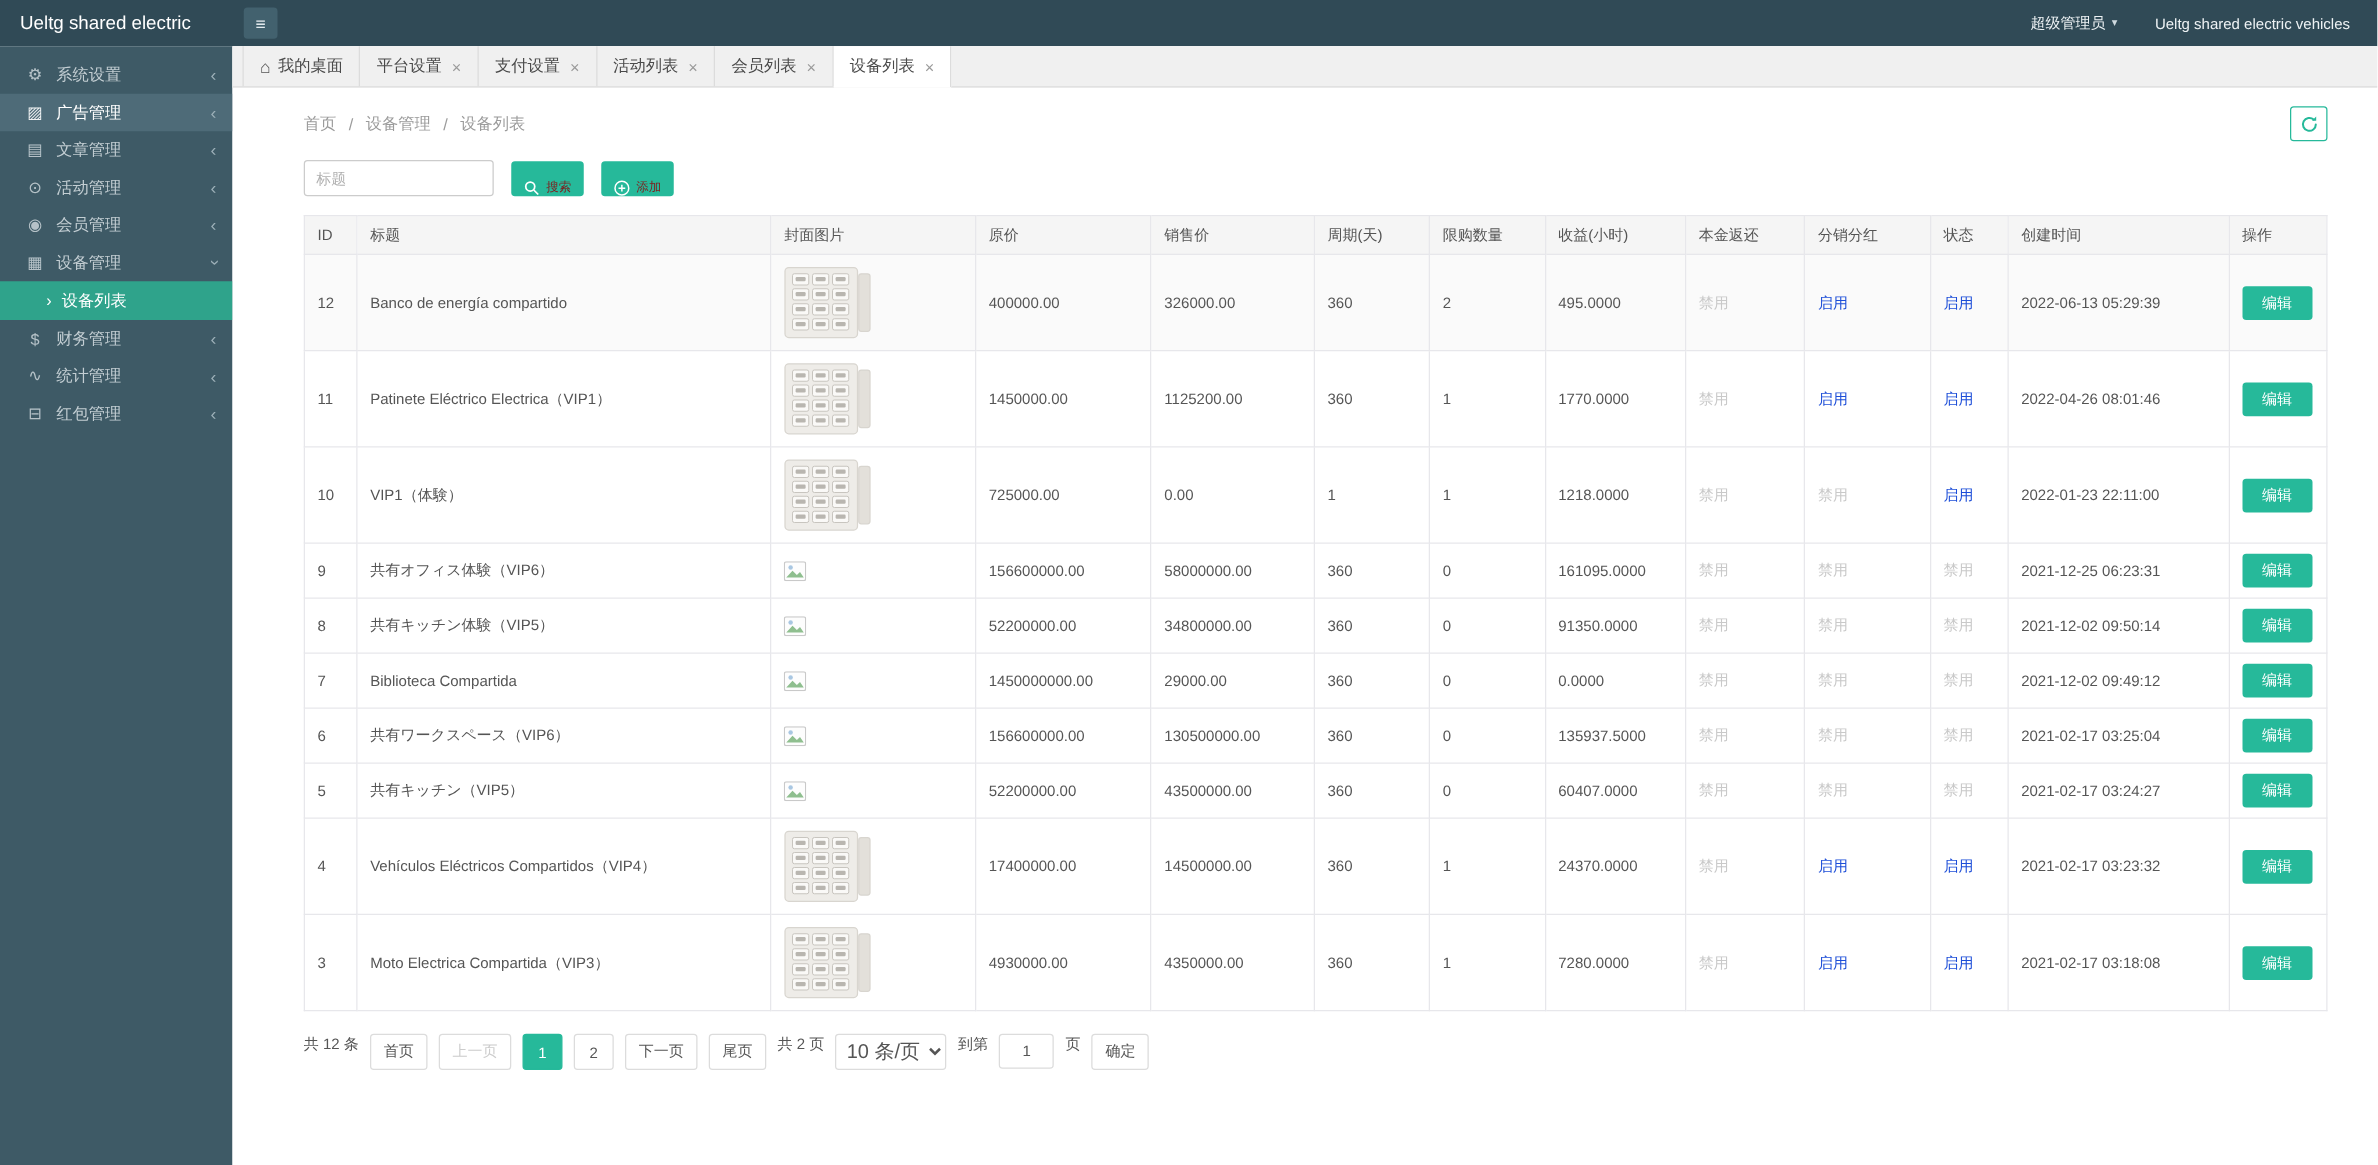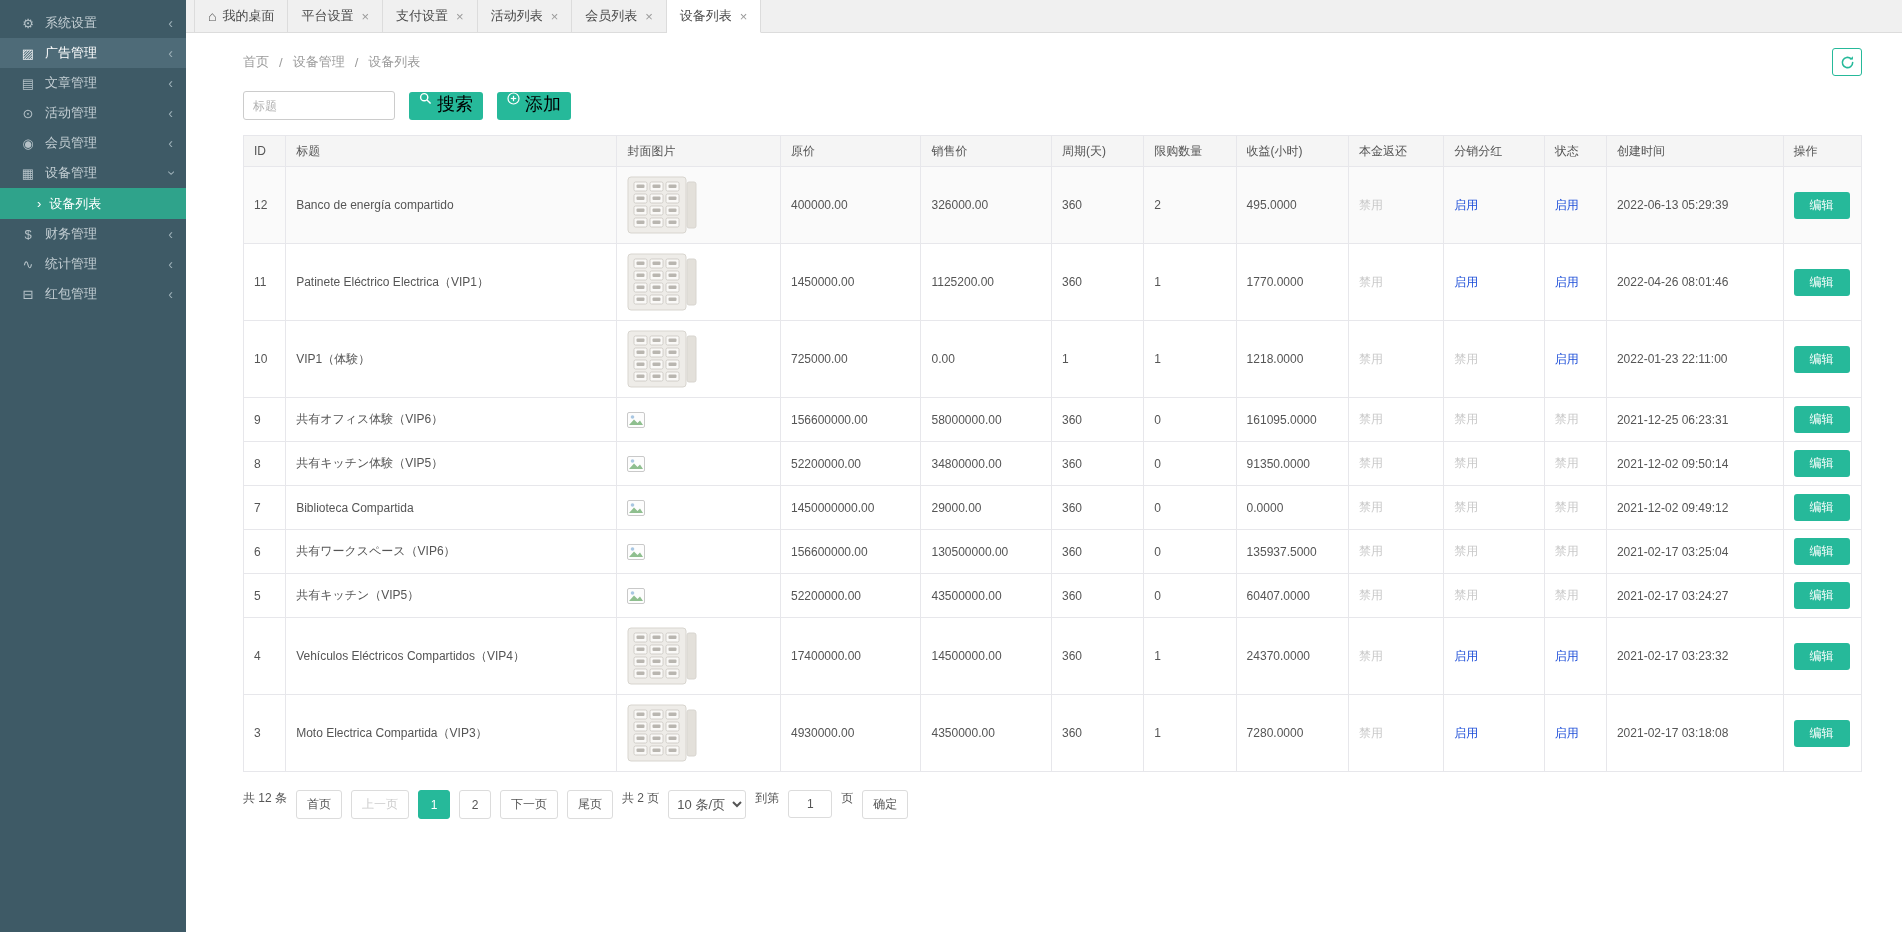--- a/index.html
+++ b/index.html
@@ -41,47 +41,59 @@
   
   .content{flex:1;padding:6px 40px 0 57px;display:flex;flex-direction:column;min-height:0}
   .crumb-row{height:46px;display:flex;align-items:center;justify-content:space-between}
   .breadcrumb{display:flex;align-items:center;gap:10px;font-size:13px;color:#9b9b9b}
   .bc-item{cursor:pointer}
   .refresh-btn{width:30px;height:28px;border:1px solid #26b99a;border-radius:3px;background:#fff;display:flex;align-items:center;justify-content:center;cursor:pointer}
 
   .toolbar{display:flex;align-items:center;gap:14px;margin-top:6px}
   .search-input{width:152px;height:29px;border:1px solid #ccc;border-radius:3px;padding:0 9px;font-size:12px;color:#555;font-family:inherit;outline:none}
   .search-input::placeholder{color:#b0b0b0}
-  .btn-teal{display:inline-flex;align-items:flex-start;gap:5px;height:28px;padding:0 10px;background:#26b99a;color:#000000;border:none;border-radius:3px;font-size:18px;cursor:pointer;font-family:inherit}
+  .btn-teal{display:inline-flex;align-items:flex-end;gap:5px;height:28px;padding:0 10px;background:#26b99a;color:#7f1d1d;border:none;border-radius:3px;font-size:10px;cursor:pointer;font-family:inherit}
 
   .table-wrap{margin-top:15px}
   table{width:100%;border-collapse:collapse;table-layout:fixed;font-size:12px;color:#555}
   th{background:#f5f5f5;border:1px solid #e7e7eb;height:31px;padding:0 10px;text-align:left;font-weight:400;font-size:12px;color:#555;white-space:nowrap;overflow:hidden}
   td{border:1px solid #e7e7eb;padding:8px 10px;vertical-align:middle;word-break:break-word}
   tbody tr{background:#fff}
   tbody tr:first-child{background:#fafafa}
   .muted{color:#c9c9c9}
   .on{color:#1d4ed8}
   .cell-img svg{display:block}
   .btn-edit{width:56px;height:27px;background:#26b99a;color:#fff;border:none;border-radius:3px;font-size:12px;cursor:pointer;font-family:inherit}
 
   
   .pagination{display:flex;gap:9px;margin-top:18px;font-size:12px;color:#555;padding-bottom:22px}
   .pg-btn{min-width:32px;height:29px;border:1px solid #dcdcdc;background:#fff;border-radius:3px;padding:0 10px;font-size:12px;color:#555;cursor:pointer;font-family:inherit;display:inline-flex;align-items:center;justify-content:center;white-space:nowrap}
   .pg-btn.disabled{color:#ccc;cursor:default}
   .pg-btn.active{background:#26b99a;border-color:#26b99a;color:#fff}
   .page-numbers{display:inline-flex;gap:9px}
-  .pg-select{height:29px;border:1px solid #dcdcdc;border-radius:3px;font-size:13px;color:#555;padding:0 4px;background:#fff;font-family:inherit}
+  .pg-select{height:29px;border:1px solid #dcdcdc;border-radius:3px;font-size:16px;color:#555;padding:0 4px;background:#fff;font-family:inherit}
   .goto-input{width:44px;height:28px;border:1px solid #dcdcdc;border-radius:3px;text-align:center;font-size:12px;color:#555;font-family:inherit;outline:none}
 </style>
 </head>
 <body>
 
 <div class="app">
 
+  <header class="header">
+    <div class="brand">Ueltg shared electric</div>
+    <button class="hamburger">
+        <span>≡</span>
+      </button>
+    <div class="header-spacer"></div>
+    <div class="user-role">
+      <span>超级管理员</span>
+      <span class="caret">▾</span>
+    </div>
+    <div class="site-name">Ueltg shared electric vehicles</div>
+  </header>
 
   <div class="body">
 
     <aside class="sidebar">
       <nav>
           <div class="menu-item">
             <span class="mi-icon">⚙</span>
             <span class="mi-label">系统设置</span>
             <span class="mi-chev">‹</span>
           </div>

